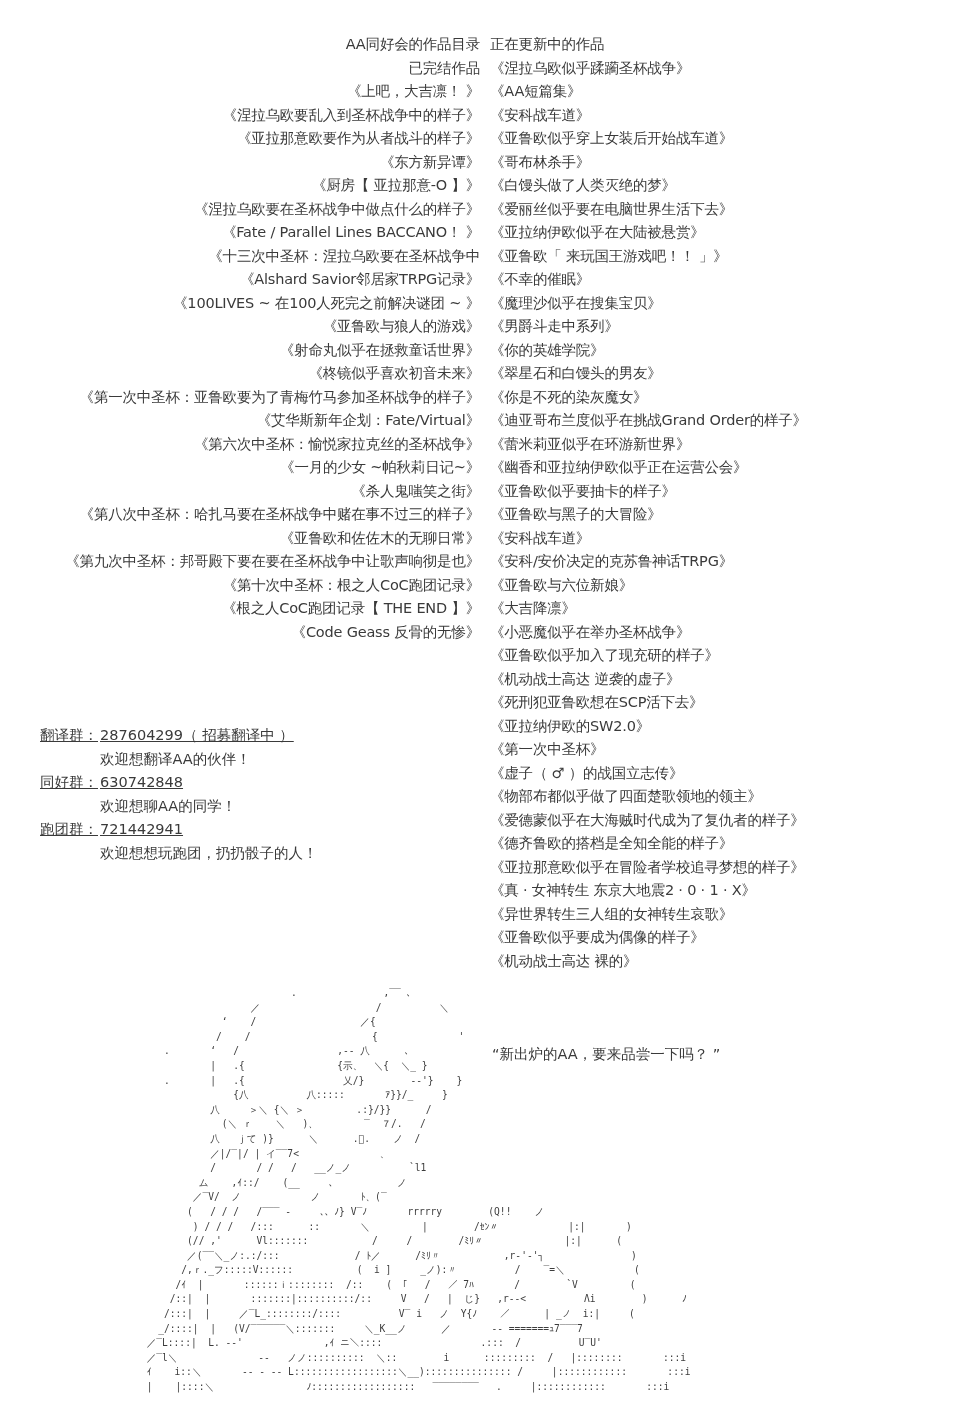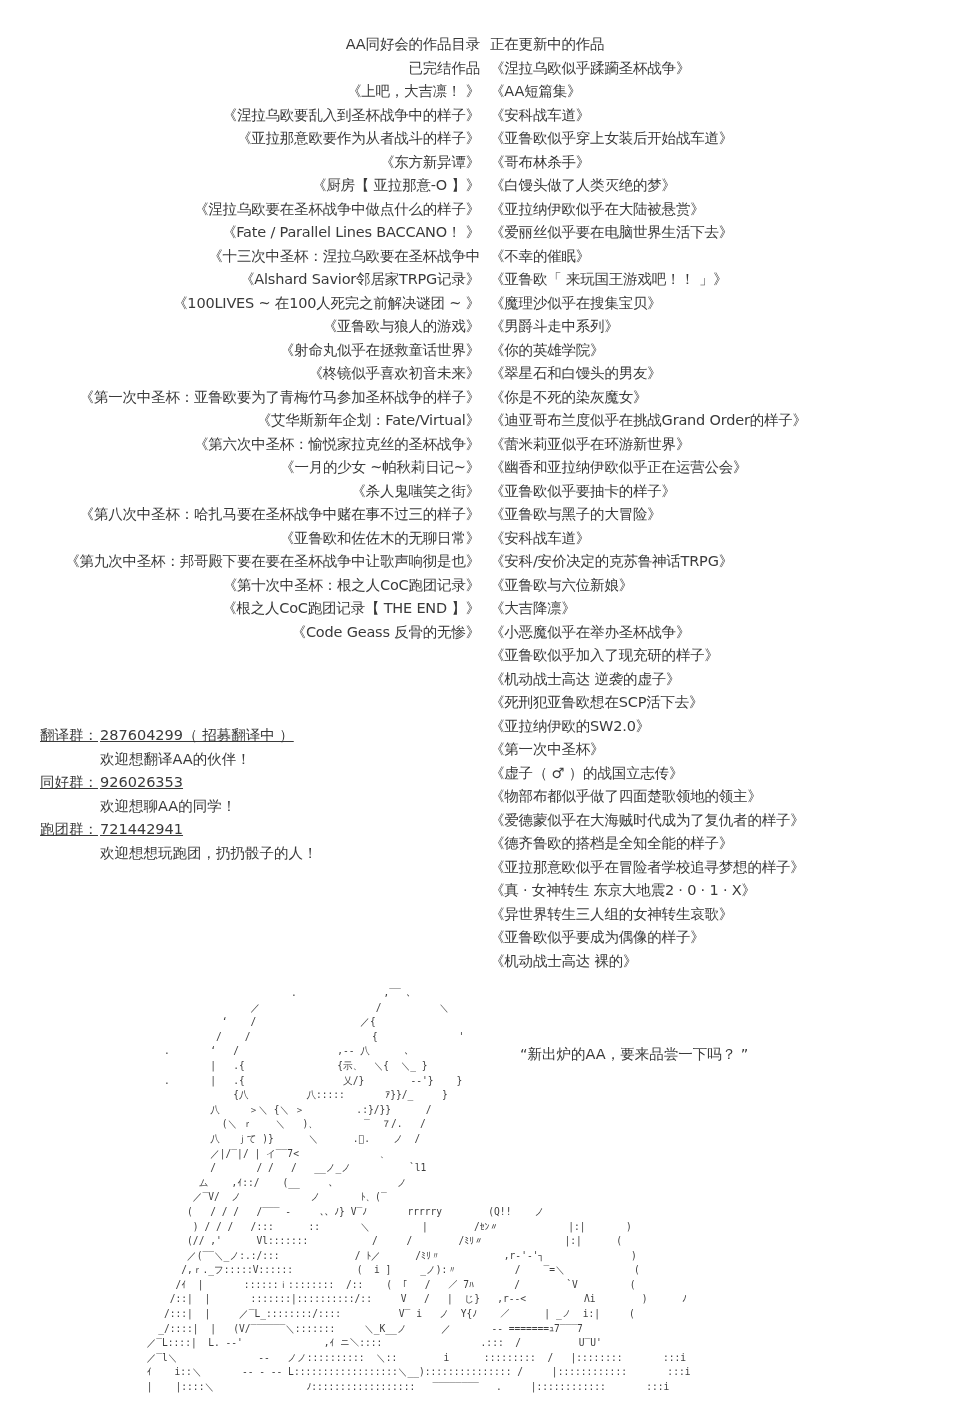--- a/index.html
+++ b/index.html
@@ -7,21 +7,21 @@
          font-family: "DejaVu Sans", "Liberation Sans", sans-serif; color: #3a3a3a; }
   .col { position: absolute; top: 33px; }
   .col-left { left: 40px; width: 440px; text-align: right; }
   .col-right { left: 490px; width: 440px; }
   .line { font-size: 14.5px; line-height: 23.5px; height: 23.5px; white-space: nowrap; letter-spacing: -0.2px; }
   .indent { padding-left: 20px; }
   .groups { position: absolute; left: 40px; top: 724px; width: 420px; }
   .grow { display: flex; font-size: 14.5px; line-height: 23.5px; height: 23.5px; white-space: nowrap; text-decoration: underline; }
   .glabel { width: 60px; }
   .gsub { padding-left: 60px; font-size: 14.5px; line-height: 23.5px; height: 23.5px; white-space: nowrap; }
-  .quote { position: absolute; left: 492px; top: 1043px; font-size: 14.5px; line-height: 22px; white-space: nowrap; color: #3a3a3a; margin-left: 28px; }
+  .quote { position: absolute; left: 492px; top: 1043px; font-size: 14.5px; line-height: 22px; white-space: nowrap; color: #3a3a3a; }
   .aa { position: absolute; left: 112px; top: 986px; width: 540px; height: 420px; }
   .aa pre { margin: 0; font-family: "DejaVu Sans Mono", "Liberation Mono", monospace; font-size: 9.6px; line-height: 14.6px; color: #3c3c3c; white-space: pre; }
 </style>
 </head>
 <body>
 
 <div class="col col-left">
   <div class="line">AA同好会的作品目录</div>
   <div class="line">已完结作品</div>
   <div>
@@ -53,43 +53,43 @@
 </div>
 
 <div class="groups">
   <div class="grow">
     <span class="glabel">翻译群：</span>
     <span>287604299（ 招募翻译中 ）</span>
   </div>
   <div class="gsub">欢迎想翻译AA的伙伴！</div>
   <div class="grow">
     <span class="glabel">同好群：</span>
-    <span>926026353</span>
+    <span>630742848</span>
   </div>
   <div class="gsub">欢迎想聊AA的同学！</div>
   <div class="grow">
     <span class="glabel">跑团群：</span>
     <span>721442941</span>
   </div>
   <div class="gsub">欢迎想想玩跑团，扔扔骰子的人！</div>
 </div>
 
 <div class="col col-right">
   <div class="line">正在更新中的作品</div>
   <div>
     <div class="line">《涅拉乌欧似乎蹂躏圣杯战争》</div>
     <div class="line">《AA短篇集》</div>
     <div class="line">《安科战车道》</div>
     <div class="line">《亚鲁欧似乎穿上女装后开始战车道》</div>
     <div class="line">《哥布林杀手》</div>
     <div class="line">《白馒头做了人类灭绝的梦》</div>
+    <div class="line">《爱丽丝似乎要在电脑世界生活下去》</div>
     <div class="line">《亚拉纳伊欧似乎在大陆被悬赏》</div>
-    <div class="line">《爱丽丝似乎要在电脑世界生活下去》</div>
+    <div class="line">《亚鲁欧「 来玩国王游戏吧！！ 」》</div>
     <div class="line">《不幸的催眠》</div>
-    <div class="line">《亚鲁欧「 来玩国王游戏吧！！ 」》</div>
     <div class="line">《魔理沙似乎在搜集宝贝》</div>
     <div class="line">《男爵斗走中系列》</div>
     <div class="line">《你的英雄学院》</div>
     <div class="line">《翠星石和白馒头的男友》</div>
     <div class="line">《你是不死的染灰魔女》</div>
     <div class="line">《迪亚哥布兰度似乎在挑战Grand Order的样子》</div>
     <div class="line">《蕾米莉亚似乎在环游新世界》</div>
     <div class="line">《幽香和亚拉纳伊欧似乎正在运营公会》</div>
     <div class="line">《亚鲁欧似乎要抽卡的样子》</div>
     <div class="line">《亚鲁欧与黑子的大冒险》</div>

